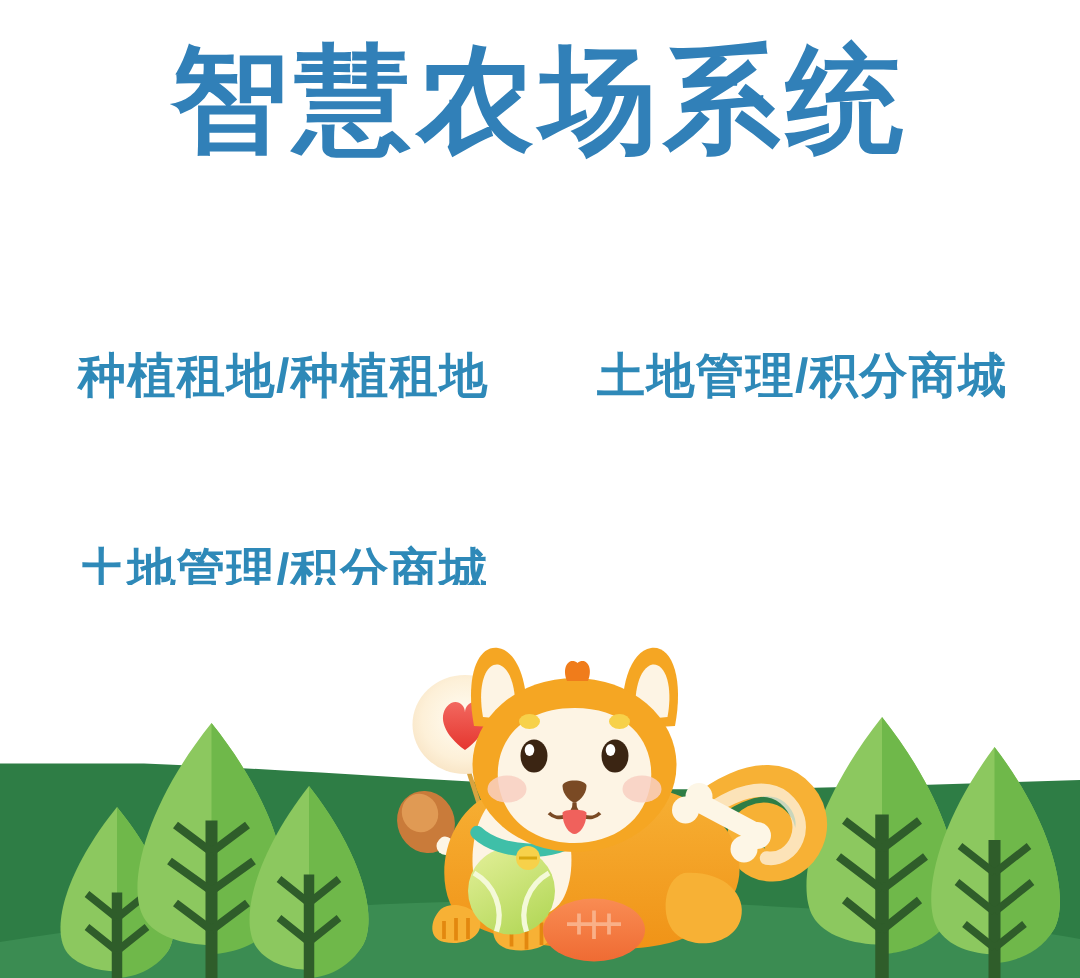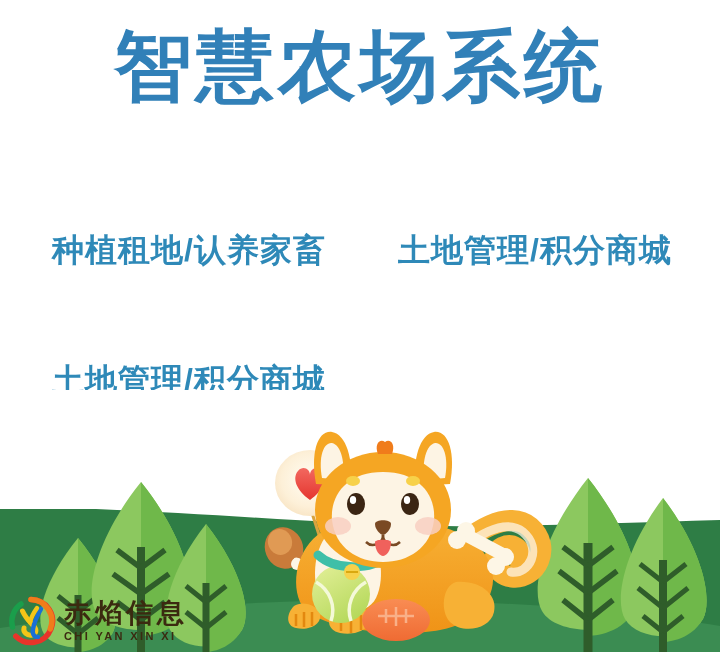--- a/index.html
+++ b/index.html
@@ -83,21 +83,21 @@
     margin-top: 4px;
   }
 </style>
 </head>
 <body>
 
 <div id="poster">
 
   <div id="title">智慧农场系统</div>
 
-  <div class="feature" id="feat-0">种植租地/认养家畜</div>
+  <div class="feature" id="feat-0">种植租地/种植租地</div>
   <div class="feature" id="feat-1">土地管理/积分商城</div>
   <div class="feature" id="feat-2">土地管理/积分商城</div>
 
   <div id="scene">
     <svg width="720" height="262" viewBox="0 0 720 262" xmlns="http://www.w3.org/2000/svg">
       <defs>
         <linearGradient id="bodyGrad" x1="0" y1="0" x2="0" y2="1">
           <stop offset="0%" stop-color="#f7b135"></stop>
           <stop offset="100%" stop-color="#f09317"></stop>
         </linearGradient>
@@ -248,32 +248,14 @@
           <path d="M383,145 C383,154 394,158 400,152" stroke="#7a4a24" stroke-width="2.5" fill="none"></path>
 
           <path d="M375,152 C375,149 391,149 391,152 C391,161 386,166 383,166 C380,166 375,161 375,152 Z" fill="#f0615c"></path>
 
           <path d="M378,64 C374,54 380,48 385,52 C390,48 396,54 392,64 Z" fill="#f07c1b"></path>
         </g>
       </g>
     </svg>
   </div>
 
-  <div id="logo">
-    <svg id="logo-mark" viewBox="0 0 100 100" xmlns="http://www.w3.org/2000/svg">
-
-      <path d="M50,7 A43,43 0 1,1 19.6,80.4" fill="none" stroke="#e8342a" stroke-width="11" stroke-linecap="round"></path>
-      <path d="M50,7 A43,43 0 0,1 88.5,66" fill="none" stroke="#f07c1b" stroke-width="11" stroke-linecap="round"></path>
-      <path d="M13,62 A43,43 0 0,1 30,16" fill="none" stroke="#1a9e4b" stroke-width="11" stroke-linecap="round"></path>
-
-      <path d="M33,30 C40,46 50,54 57,62 C62,68 60,76 52,78 C42,80 34,72 36,64" fill="none" stroke="#f5c518" stroke-width="10" stroke-linecap="round"></path>
-
-      <path d="M70,26 C62,40 56,54 54,66 C52,76 56,82 64,82" fill="none" stroke="#1a6fd4" stroke-width="9" stroke-linecap="round"></path>
-
-      <path d="M62,24 C55,34 50,44 48,52" fill="none" stroke="#f5c518" stroke-width="9" stroke-linecap="round"></path>
-    </svg>
-    <div id="logo-text">
-      <span id="logo-cn">赤焰信息</span>
-      <span id="logo-en">CHI YAN XIN XI</span>
-    </div>
-  </div>
 
 </div>
 
 </body></html>

